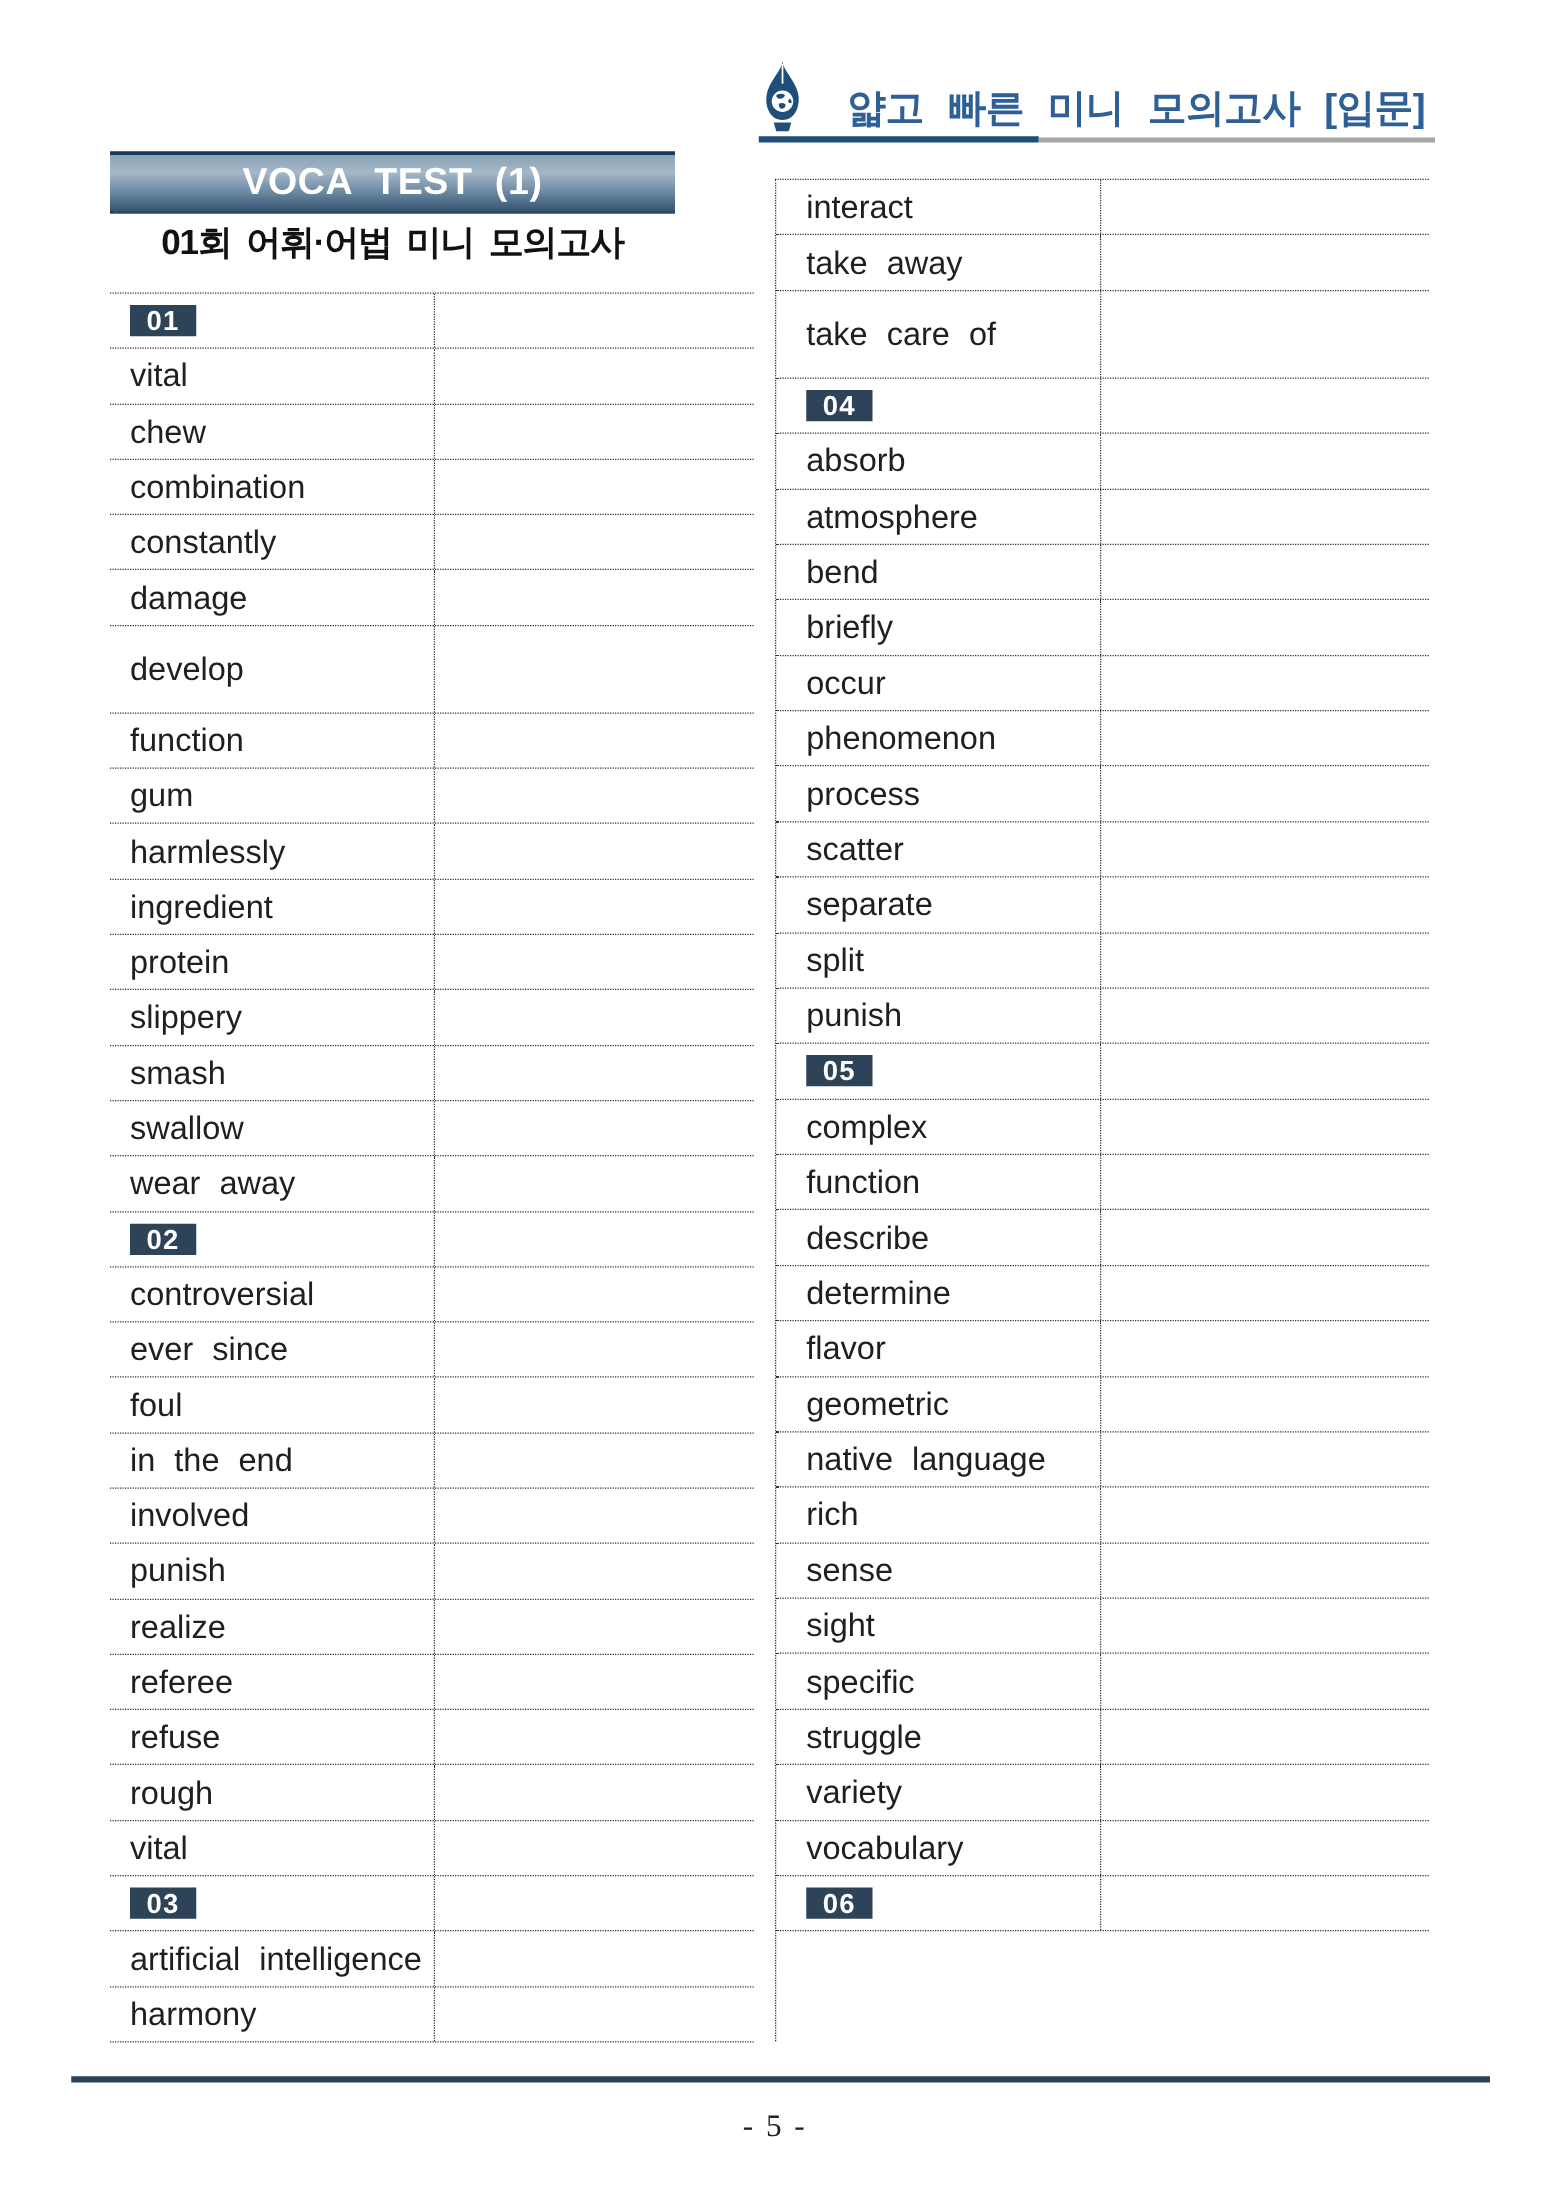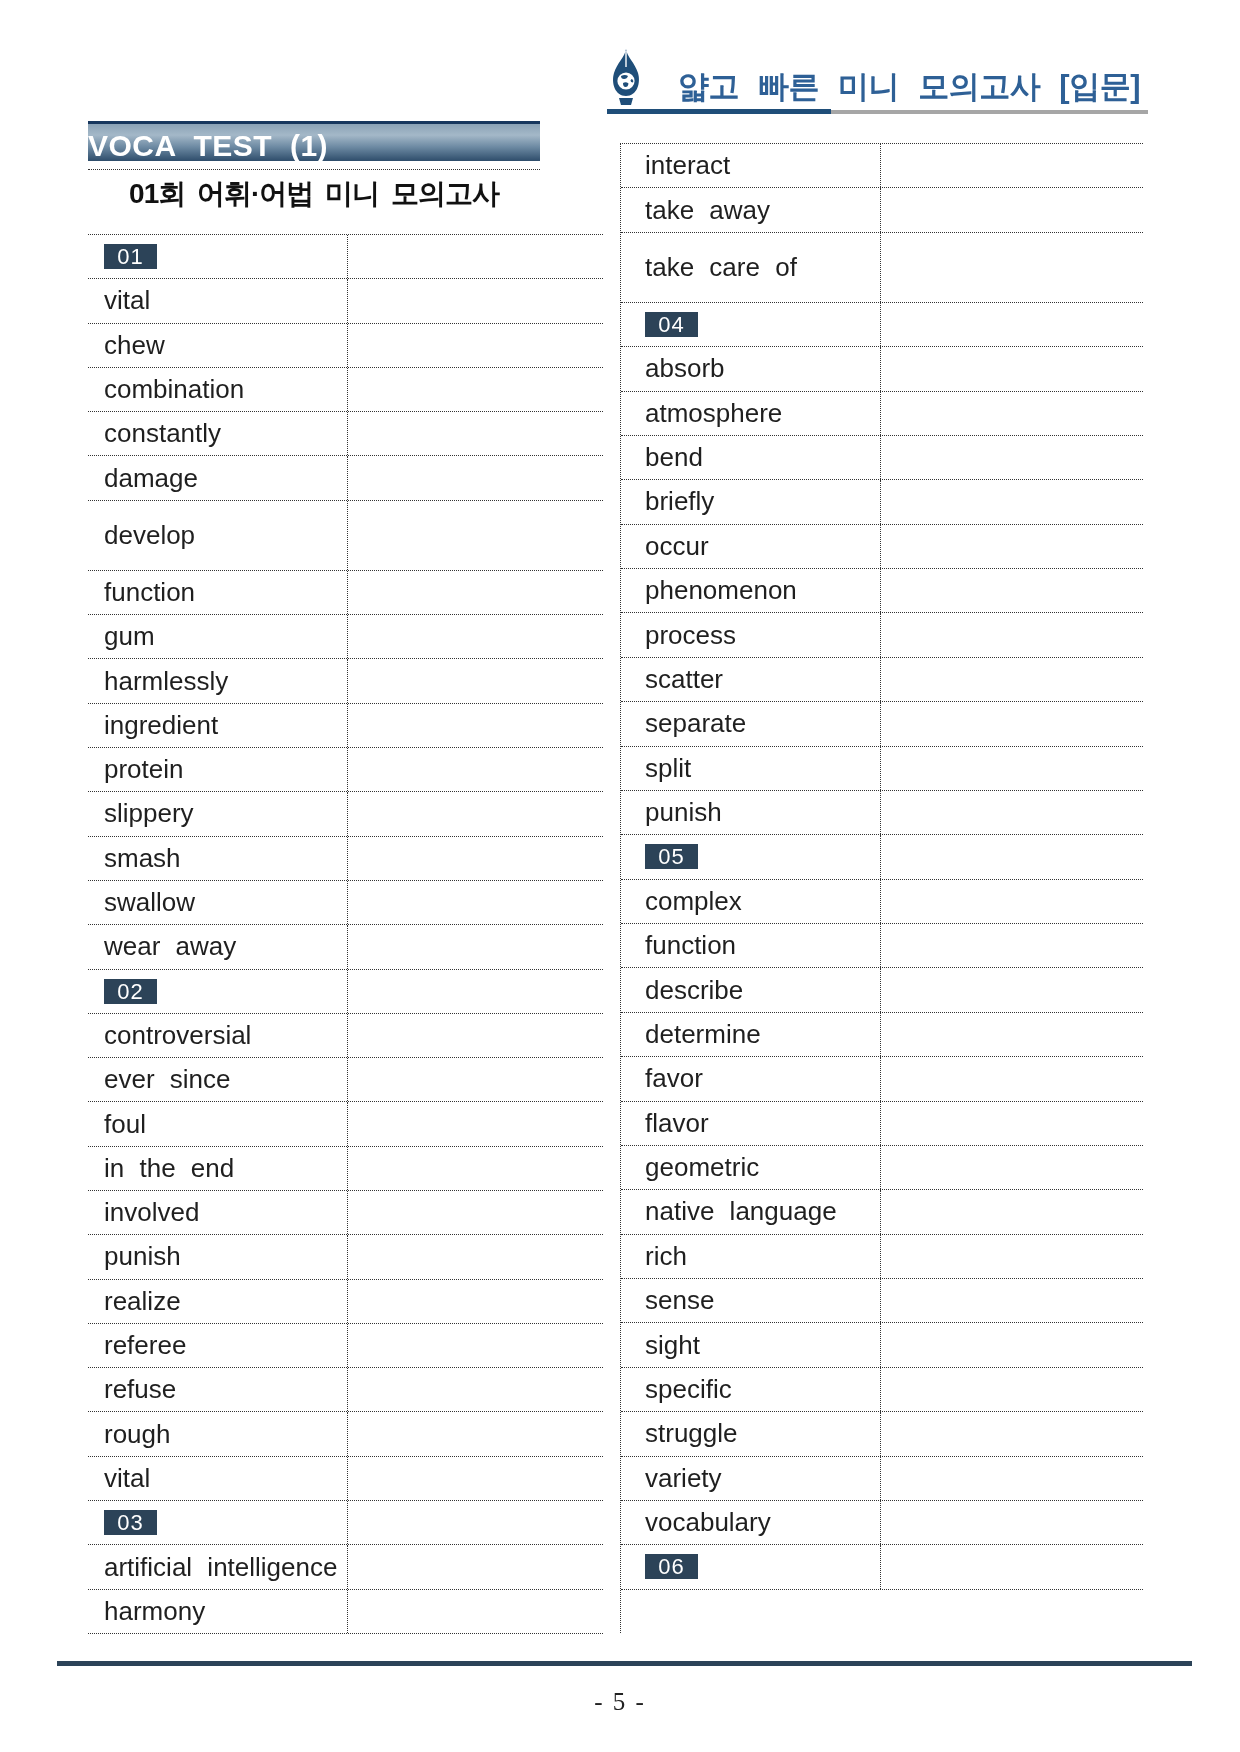--- a/index.html
+++ b/index.html
@@ -24,25 +24,25 @@
   }
   .header-rule {
     position:absolute; left:607px; top:109px; width:541px; height:6px;
     display:flex; align-items:flex-start;
   }
   .header-rule .rule-blue { width:224px; height:5px; background:#1f4e79; }
   .header-rule .rule-gray { flex:1; height:4px; background:#a6a6a6; margin-top:0.5px; }
 
   
   .voca-banner {
-    position:absolute; left:88px; top:121px; width:452px; height:40px;
+    position:absolute; left:88px; top:121px; width:452px; height:50px;
     border-top:3px solid #17375e;
     background:linear-gradient(180deg,#8aa2b6 0%,#a4b8c8 30%,#6d8aa3 62%,#2e4d6b 100%);
     color:#ffffff; font-size:30px; font-weight:bold;
-    text-align:left; line-height:44px;
+    text-align:center; line-height:44px;
     letter-spacing:0.5px; word-spacing:9px;
   }
   .banner-underline {
     position:absolute; left:88px; top:169px; width:452px; height:0;
     border-top:1.5px dotted #333;
   }
   .subtitle {
     position:absolute; left:88px; top:171px; width:452px; height:43px;
     line-height:46px; text-align:center;
     font-size:28px; font-weight:bold; color:#111;
@@ -72,21 +72,21 @@
   .right-table .word-cell { padding-left:24px; }
   .answer-cell { flex:1; }
 
   .word {
     font-size:26px; color:#1f1f1f;
     letter-spacing:0px; word-spacing:8px; white-space:nowrap;
   }
   .badge {
     display:inline-block; width:53px; height:25px; line-height:25px;
     background:#2c4358; color:#ffffff;
-    font-size:22px; font-weight:normal; text-align:center; letter-spacing:1px;
+    font-size:22px; font-weight:bold; text-align:center; letter-spacing:1px;
   }
 
   
   .footer-bar {
     position:absolute; left:57px; top:1661px; width:1135px; height:5px;
     background:#2c4358;
   }
   .page-num {
     position:absolute; left:0; top:1688px; width:100%;
     text-align:center;
@@ -424,26 +424,20 @@
         <div class="cell answer-cell"></div>
       </div>
       <div class="row">
         <div class="cell word-cell">
           <span class="word">determine</span>
         </div>
         <div class="cell answer-cell"></div>
       </div>
       <div class="row">
         <div class="cell word-cell">
-          <span class="word">favor</span>
-        </div>
-        <div class="cell answer-cell"></div>
-      </div>
-      <div class="row">
-        <div class="cell word-cell">
           <span class="word">flavor</span>
         </div>
         <div class="cell answer-cell"></div>
       </div>
       <div class="row">
         <div class="cell word-cell">
           <span class="word">geometric</span>
         </div>
         <div class="cell answer-cell"></div>
       </div>

